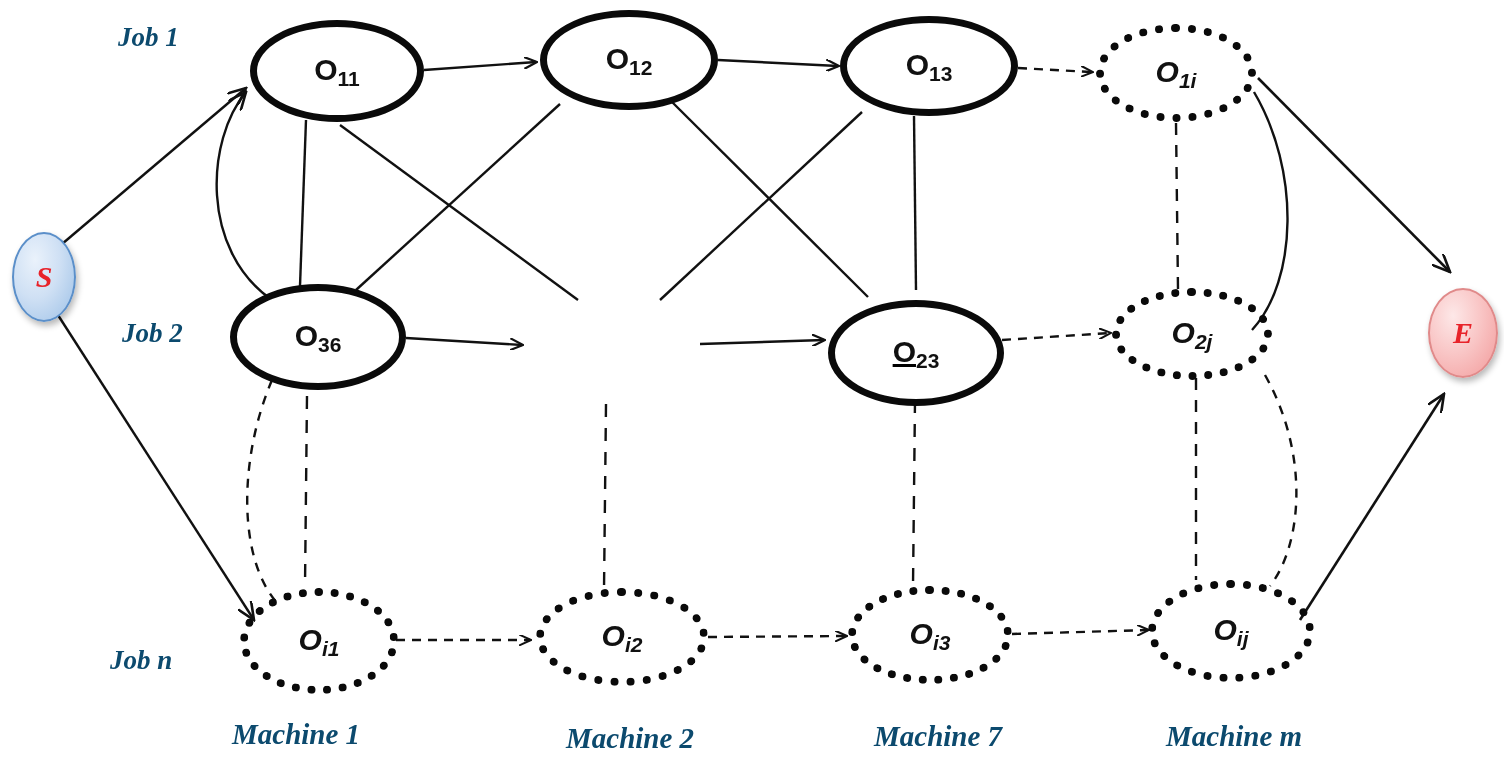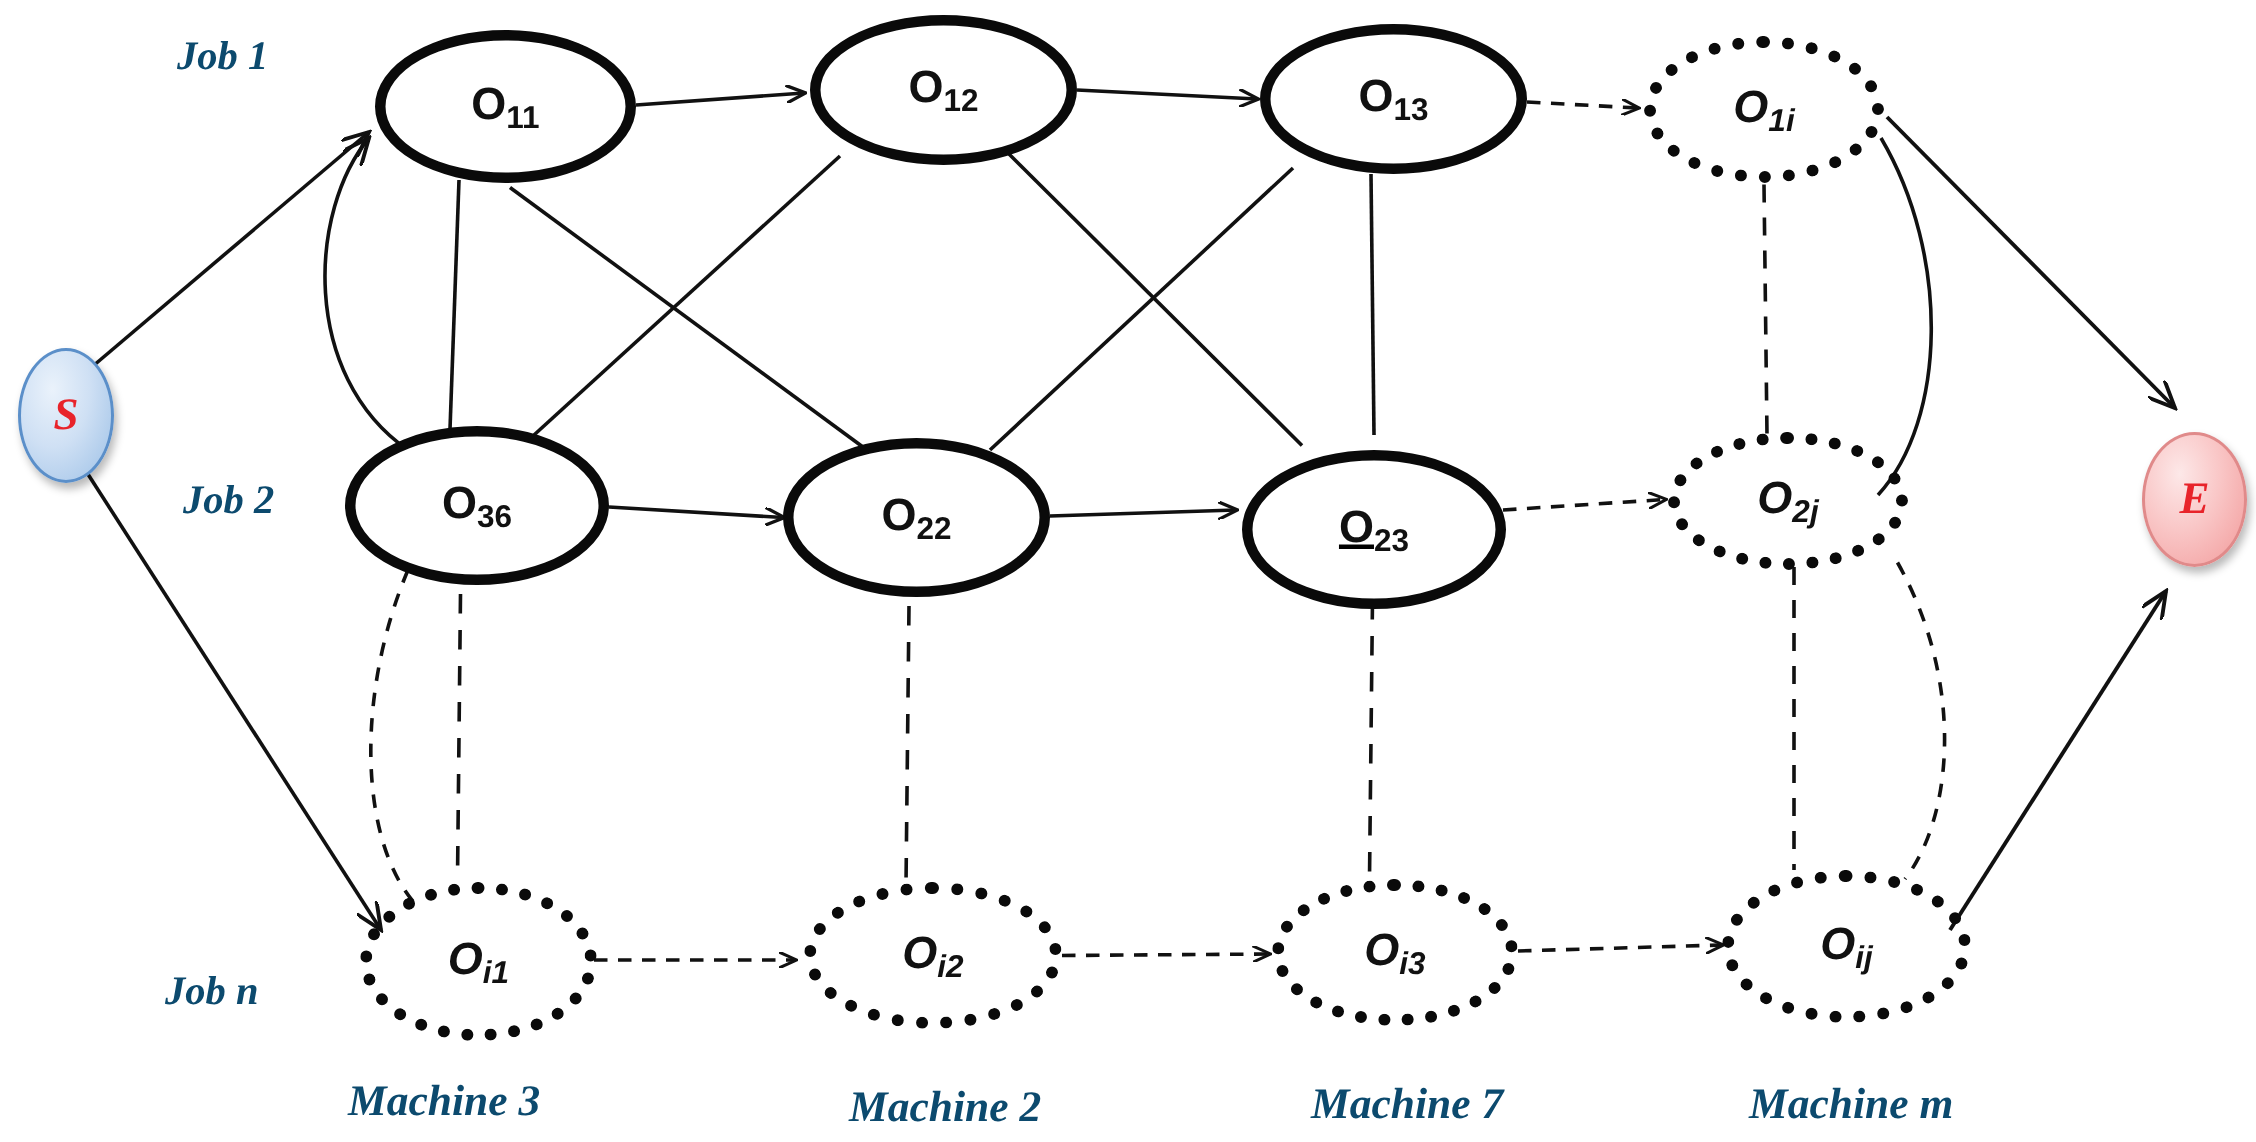--- a/index.html
+++ b/index.html
@@ -152,23 +152,20 @@
   <div class="node solid" style="left:840px;top:16px;width:178px;height:100px;">
     <span class="lbl">O<sub>13</sub></span>
   </div>
   <div class="node dotted" style="left:1096px;top:24px;width:160px;height:98px;">
     <span class="lbl">O<sub>1i</sub></span>
   </div>
 
   <div class="node solid" style="left:230px;top:284px;width:176px;height:106px;">
     <span class="lbl">O<sub>36</sub></span>
   </div>
-  <div class="node solid" style="left:522px;top:292px;width:178px;height:106px;">
-    <span class="lbl">O<sub>22</sub></span>
-  </div>
   <div class="node solid" style="left:828px;top:300px;width:176px;height:106px;text-decoration:underline;">
     <span class="lbl">O<sub>23</sub></span>
   </div>
   <div class="node dotted" style="left:1112px;top:288px;width:160px;height:92px;">
     <span class="lbl">O<sub>2j</sub></span>
   </div>
 
   <div class="node dotted" style="left:240px;top:588px;width:158px;height:106px;">
     <span class="lbl">O<sub>i1</sub></span>
   </div>
@@ -179,18 +176,18 @@
     <span class="lbl">O<sub>i3</sub></span>
   </div>
   <div class="node dotted" style="left:1148px;top:580px;width:166px;height:102px;">
     <span class="lbl">O<sub>ij</sub></span>
   </div>
 
   <div class="caption job-caption" style="left:118px;top:22px;">Job 1</div>
   <div class="caption job-caption" style="left:122px;top:318px;">Job 2</div>
   <div class="caption job-caption" style="left:110px;top:645px;">Job n</div>
 
-  <div class="caption machine-caption" style="left:232px;top:718px;">Machine 3</div>
+  <div class="caption machine-caption" style="left:232px;top:718px;">Machine 1</div>
   <div class="caption machine-caption" style="left:566px;top:722px;">Machine 2</div>
   <div class="caption machine-caption" style="left:874px;top:720px;">Machine 7</div>
   <div class="caption machine-caption" style="left:1166px;top:720px;">Machine m</div>
 
 </div>
 
 </body></html>

